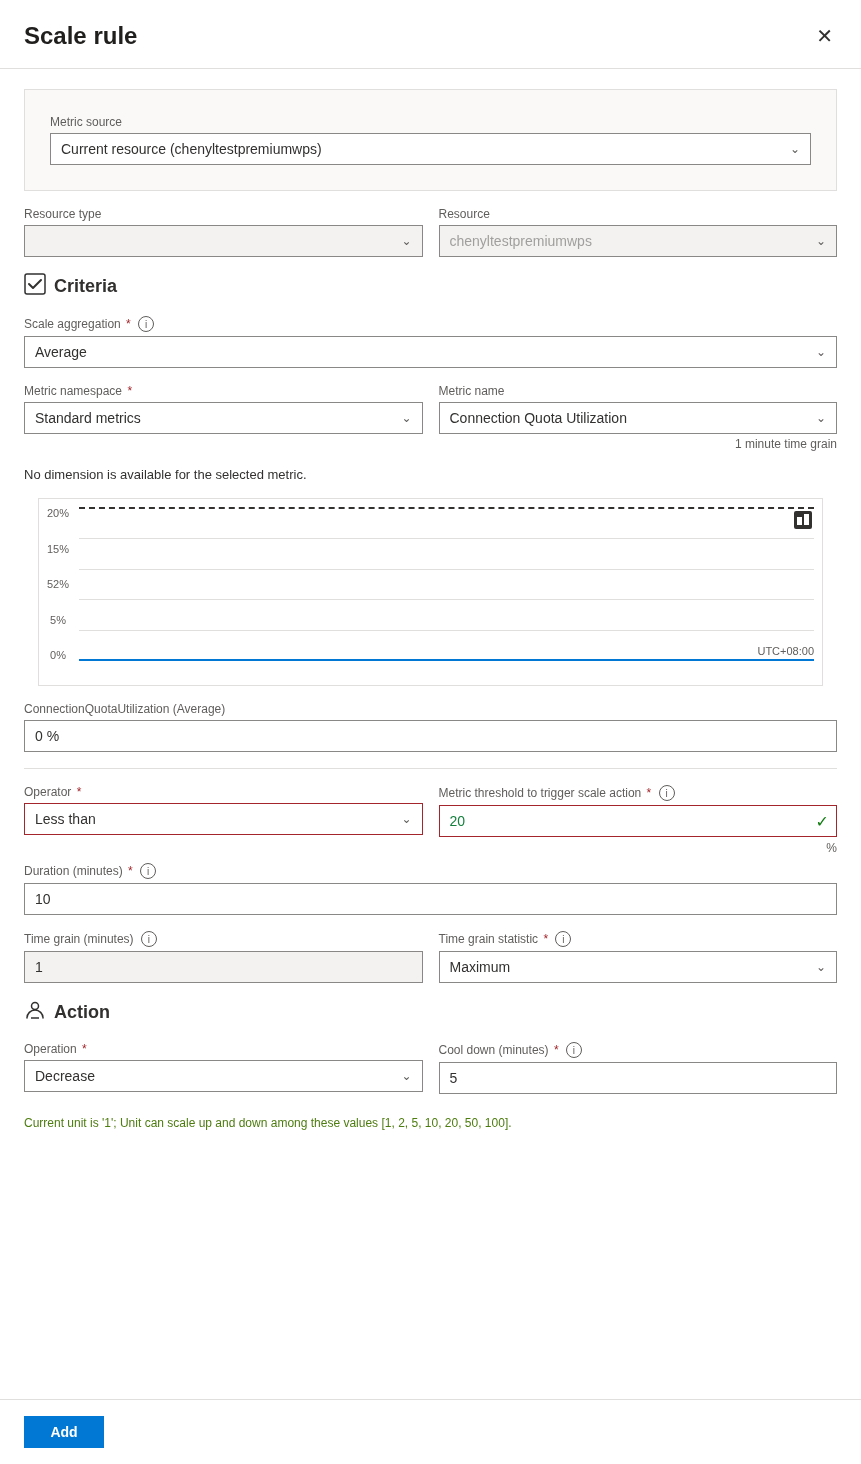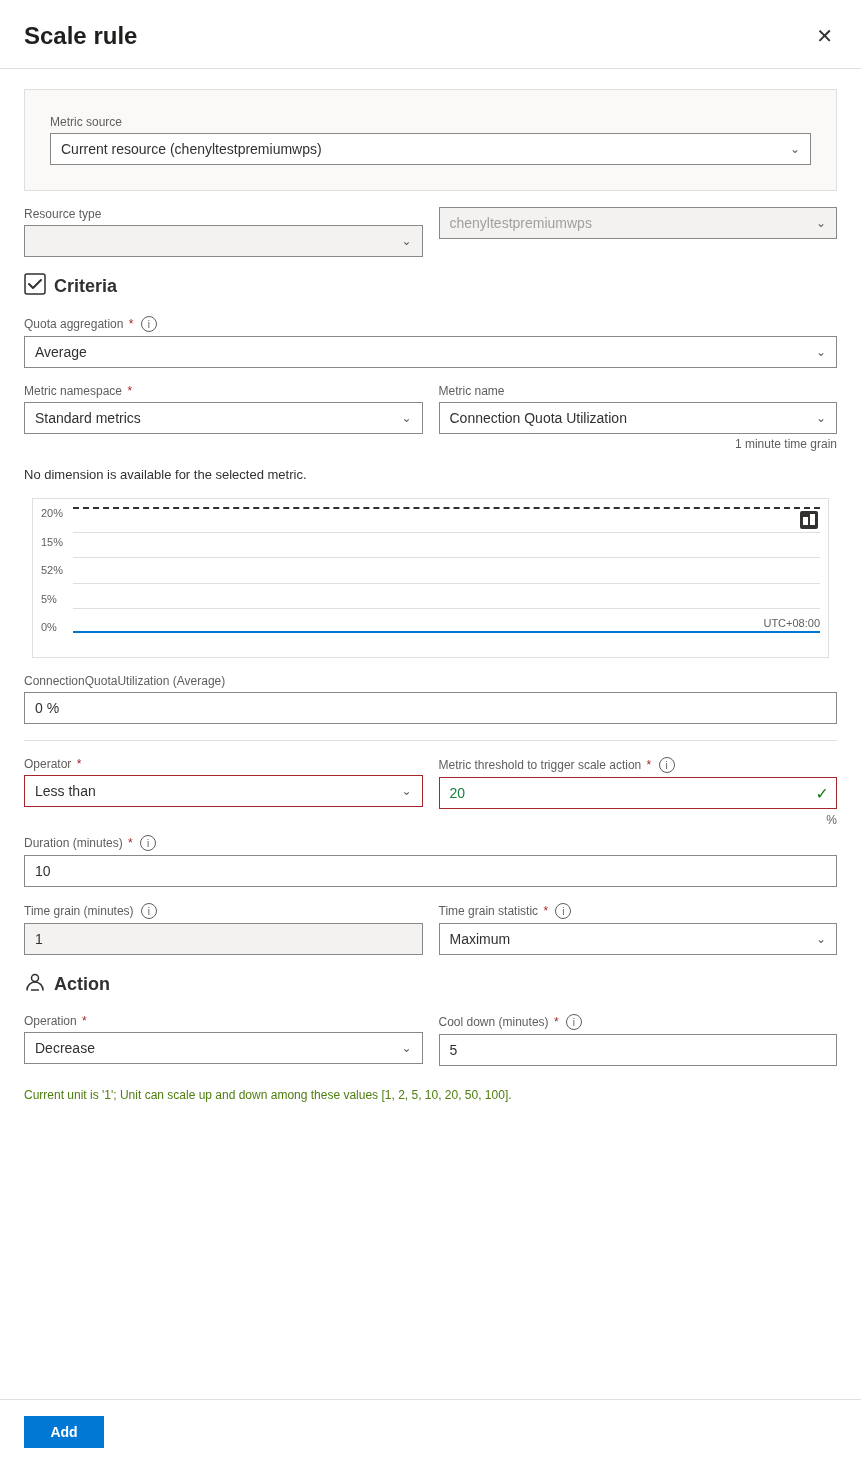--- a/index.html
+++ b/index.html
@@ -113,25 +113,26 @@
     }
     .criteria-icon {
       font-size: 20px;
     }
     .criteria-title {
       font-size: 18px;
       font-weight: 600;
     }
     .chart-area {
       border: 1px solid #e1dfdd;
-      margin: 16px 8px;
+      margin: 16px 14px;
       padding: 8px 8px 4px 8px;
       background: #fff;
       position: relative;
-      height: 160px;
+      height: 188px;
+      text-align: center;
     }
     .chart-labels {
       position: absolute;
       left: 8px;
       top: 8px;
       bottom: 24px;
       display: flex;
       flex-direction: column;
       justify-content: space-between;
     }
@@ -302,40 +303,41 @@
 
     <div class="two-col">
       <div>
         <div class="field-label">Resource type</div>
         <div class="dropdown disabled">
           <span></span>
           <span class="dropdown-chevron">⌄</span>
         </div>
       </div>
       <div>
+        <div class="field-label">Resource</div>
         <div class="dropdown disabled">
           <span>chenyltestpremiumwps</span>
           <span class="dropdown-chevron">⌄</span>
         </div>
       </div>
     </div>
 
     <div class="criteria-header">
       <span class="criteria-icon">
         <svg width="22" height="22" viewBox="0 0 22 22" fill="none" xmlns="http://www.w3.org/2000/svg">
           <rect x="1" y="1" width="20" height="20" rx="2" stroke="#323130" stroke-width="1.5" fill="none"></rect>
           <polyline points="5,11 9,15 17,7" stroke="#323130" stroke-width="2" fill="none" stroke-linecap="round" stroke-linejoin="round"></polyline>
         </svg>
       </span>
       <span class="criteria-title">Criteria</span>
     </div>
 
     <div class="section">
       <div class="field-label">
-        <span>Quota aggregation</span>
+        <span>Scale aggregation</span>
         <span class="required-star">*</span>
         <span class="info-icon">i</span>
       </div>
       <div class="dropdown">
         <span>Average</span>
         <span class="dropdown-chevron">⌄</span>
       </div>
     </div>
 
     <div class="two-col">

